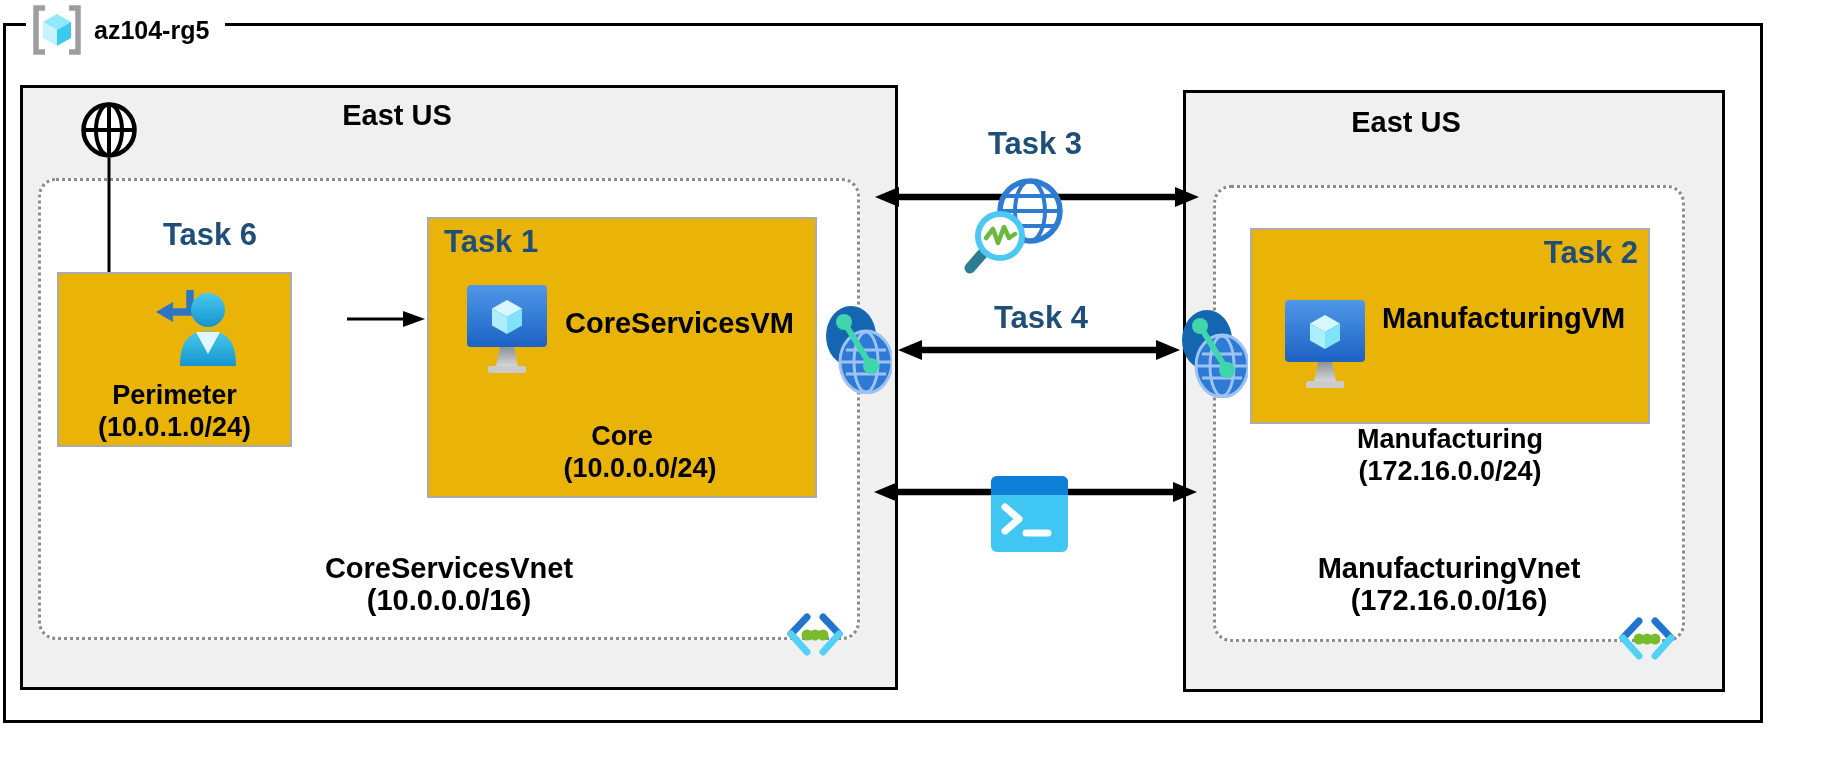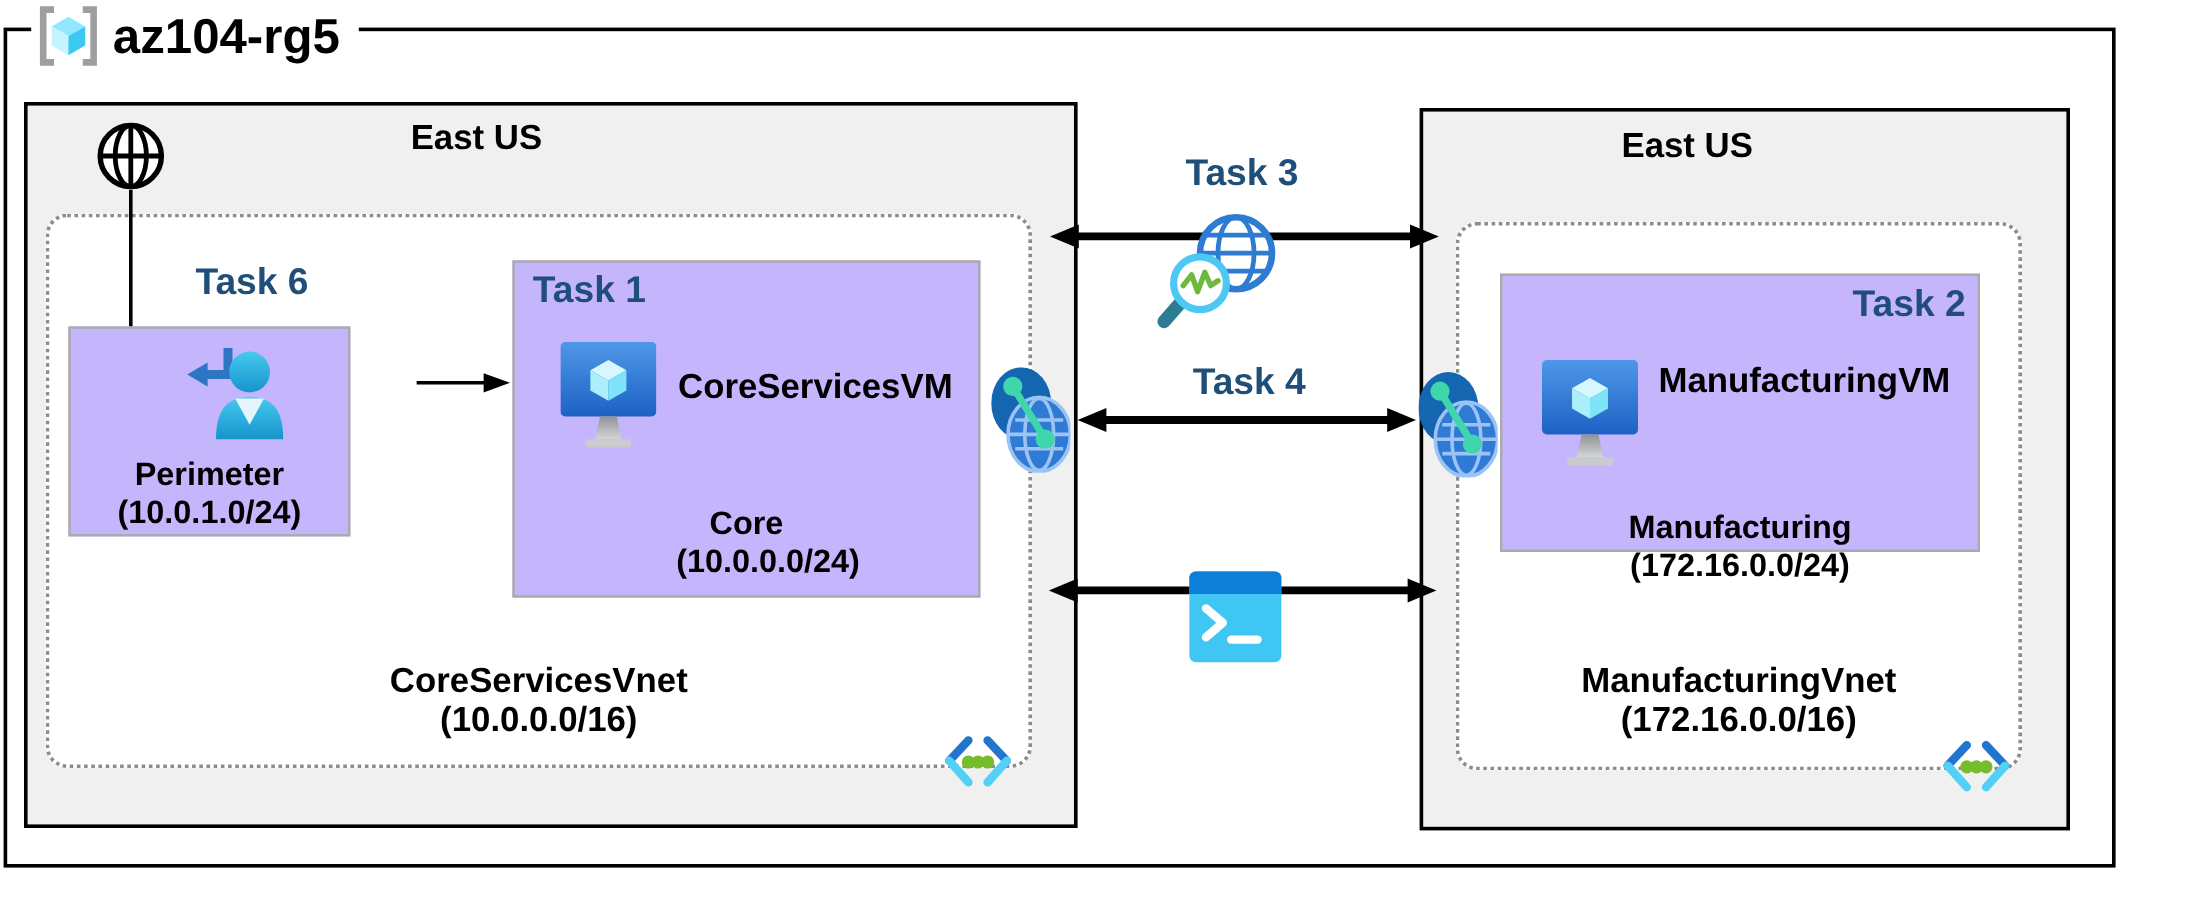--- a/index.html
+++ b/index.html
@@ -2,25 +2,25 @@
 <html><head>
 <meta charset="utf-8">
 <style>
   html,body{margin:0;padding:0;background:#fff;}
   .canvas{position:relative;width:1828px;height:759px;background:#ffffff;
           font-family:"Liberation Sans",sans-serif;font-weight:700;color:#000;overflow:hidden;}
   .abs{position:absolute;}
   .outer-box{left:3px;top:23px;width:1760px;height:700px;border:3px solid #000;box-sizing:border-box;}
   .rg-header{left:26px;top:2px;height:56px;display:flex;align-items:center;gap:10px;
              background:#fff;padding:0 16px 0 4px;}
-  .rg-label{font-size:41px;}
+  .rg-label{font-size:25px;}
   .region-box{background:#f0f0f0;border:3px solid #000;box-sizing:border-box;}
   .region-label{position:absolute;left:0;right:0;text-align:center;font-size:29px;}
   .vnet-box{background:#fff;border:3.5px dotted #8c8c8c;border-radius:18px;box-sizing:border-box;}
-  .sub-box{background:#c4b5fd;border:2px solid #ababab;box-sizing:border-box;}
+  .sub-box{background:#eab308;border:2px solid #ababab;box-sizing:border-box;}
   .task{color:#1F4E79;font-size:31px;}
   .center{text-align:center;}
   .vm-name{font-size:29px;}
   .subnet-line{font-size:27px;line-height:31px;text-align:center;}
   .vnet-line{font-size:29px;line-height:32px;text-align:center;}
 </style>
 </head>
 <body>
 
 <div class="canvas">
@@ -176,21 +176,21 @@
     <polygon points="324,12 300,2 300,22" fill="#000"></polygon>
   </svg>
 
   <svg class="abs" style="left:991px;top:476px;" width="77" height="76" viewBox="0 0 77 76">
     <rect x="0" y="0" width="77" height="76" rx="6" fill="#3fc6f3"></rect>
     <path d="M6 0 H71 A6 6 0 0 1 77 6 V19 H0 V6 A6 6 0 0 1 6 0 Z" fill="#0e7fd9"></path>
     <polyline points="14,31 28,43 14,55" fill="none" stroke="#fff" stroke-width="7" stroke-linecap="round" stroke-linejoin="round"></polyline>
     <line x1="35" y1="57" x2="57" y2="57" stroke="#fff" stroke-width="7" stroke-linecap="round"></line>
   </svg>
 
-  <div class="abs sub-box" style="left:1250px;top:228px;width:400px;height:232px;">
+  <div class="abs sub-box" style="left:1250px;top:228px;width:400px;height:196px;">
     <div class="abs task" style="right:10px;top:5px;">Task 2</div>
     <svg class="abs" style="left:33px;top:70px;" width="80" height="94" viewBox="0 0 80 94">
       <defs>
         <linearGradient id="vmg2" x1="0" y1="0" x2="0" y2="1">
           <stop offset="0" stop-color="#4f97e8"></stop>
             <stop offset="1" stop-color="#1d62c4"></stop>
         </linearGradient>
         <linearGradient id="stg2" x1="0" y1="0" x2="0" y2="1">
           <stop offset="0" stop-color="#8f9296"></stop>
             <stop offset="1" stop-color="#d3d5d7"></stop>

